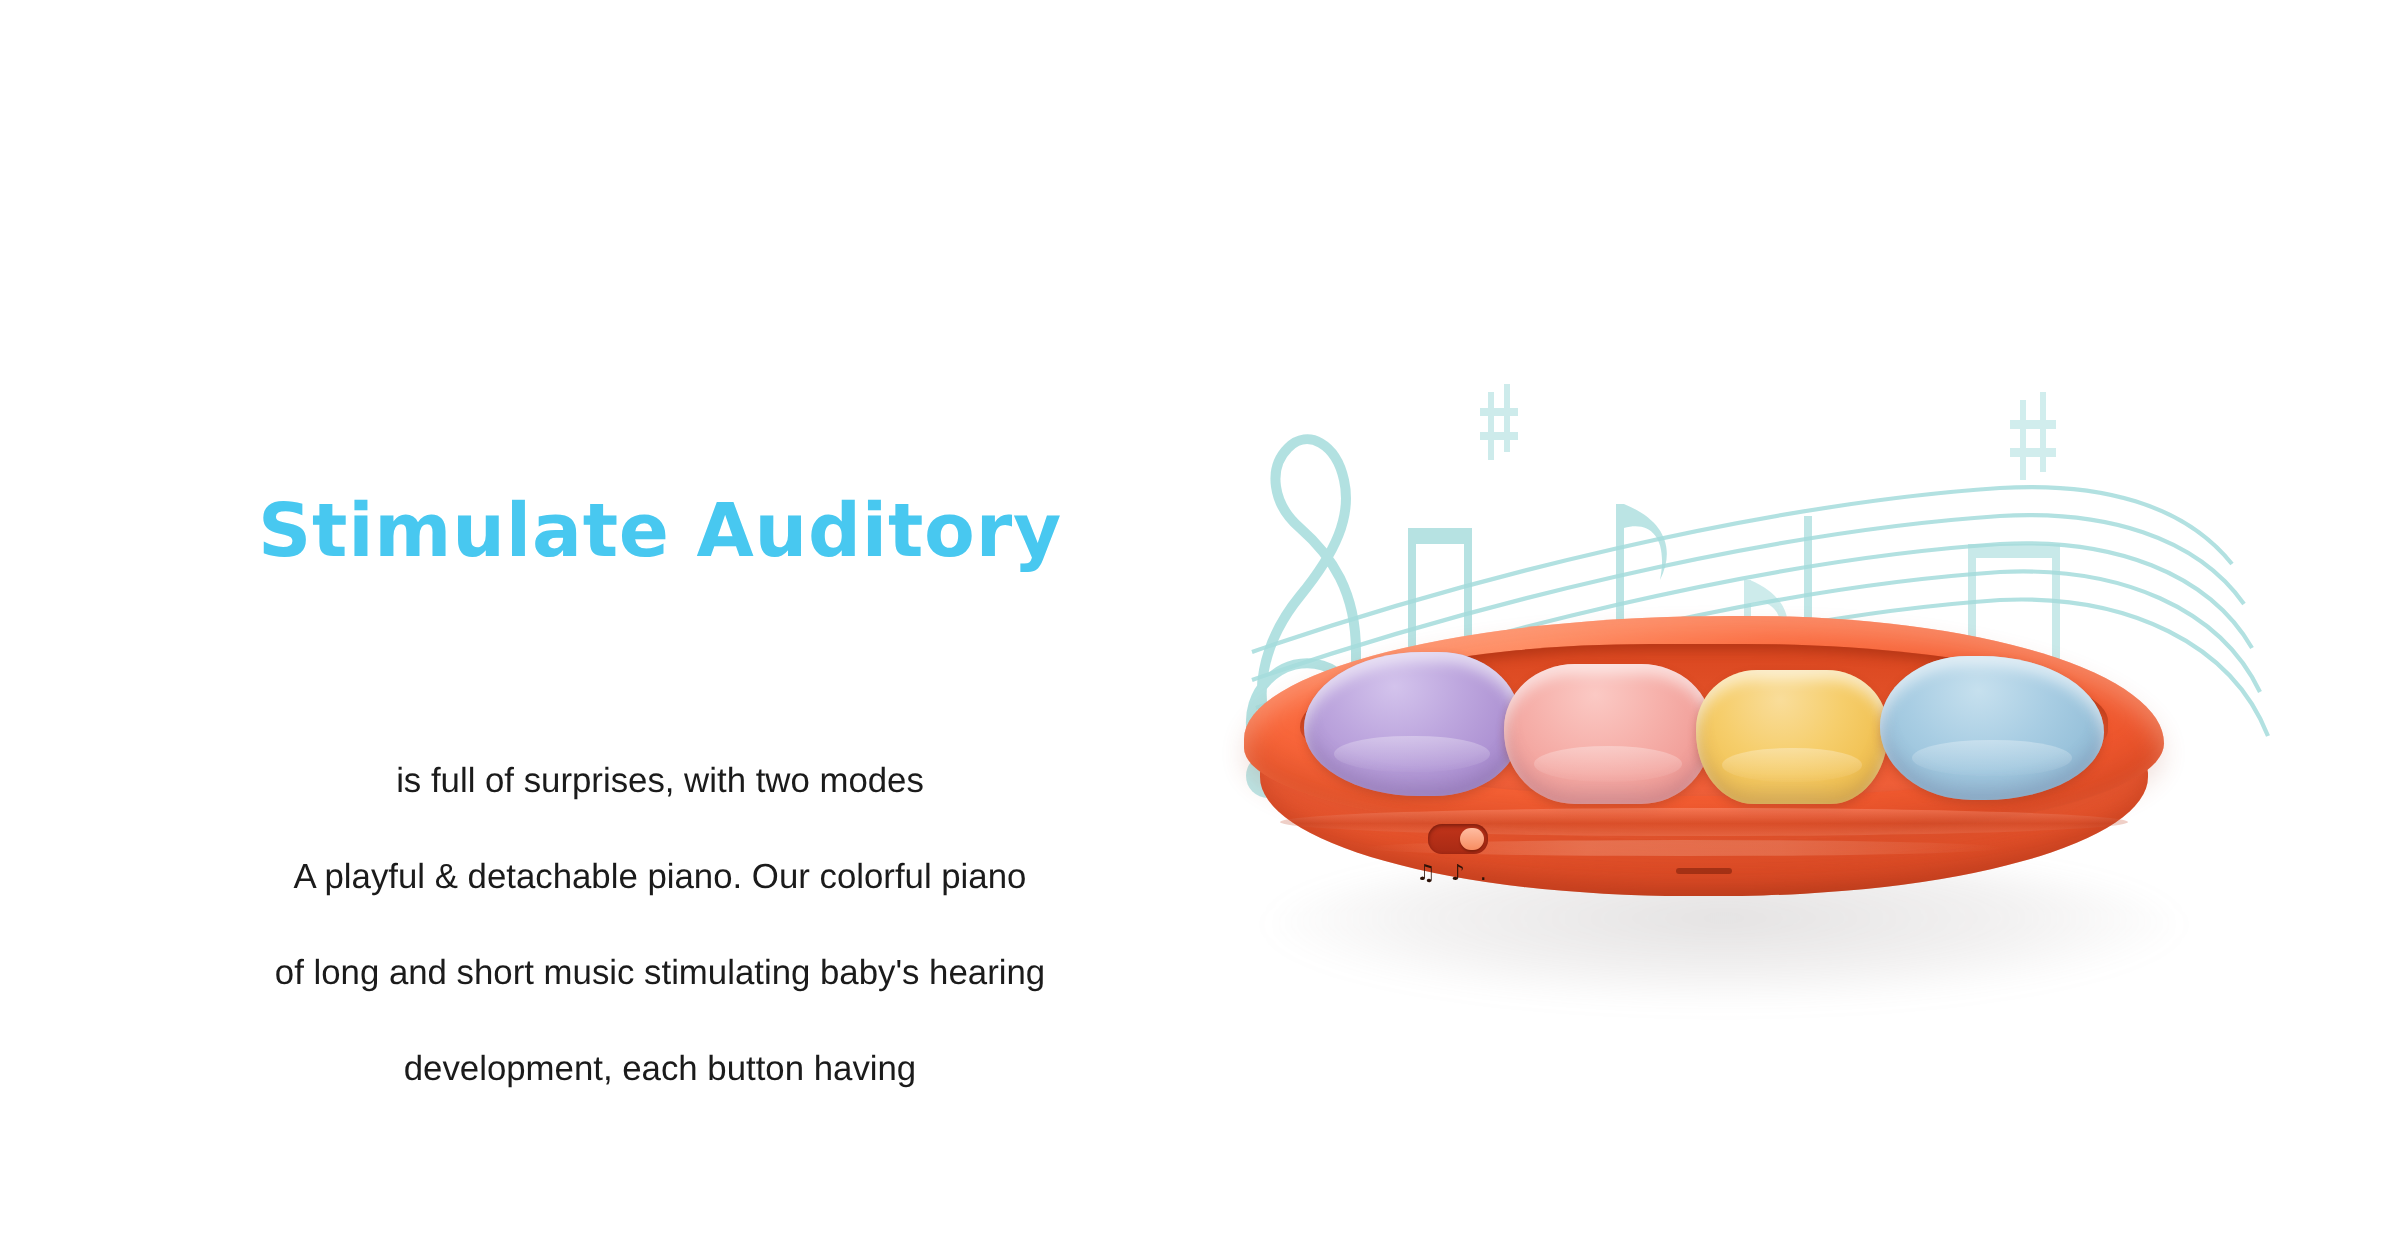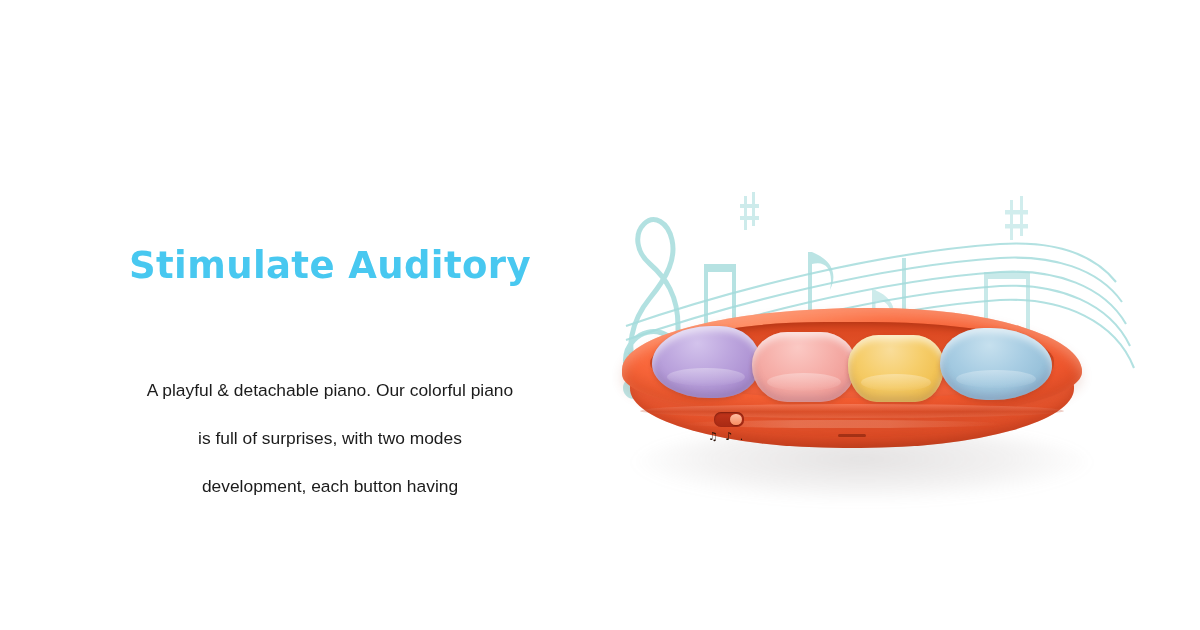--- a/index.html
+++ b/index.html
@@ -247,22 +247,23 @@
 </head>
 <body>
 
 <div class="canvas">
 
   <div class="copy">
     <h1 class="headline">
       <span class="hl-line">Stimulate Auditory</span>
     </h1>
     <p class="body-copy">
+      <span class="bc-line">is full of surprises, with two modes</span>
       <span class="bc-line">A playful &amp; detachable piano. Our colorful piano</span>
-      <span class="bc-line">is full of surprises, with two modes</span>
+      <span class="bc-line">of long and short music stimulating baby's hearing</span>
       <span class="bc-line">development, each button having</span>
       
     </p>
   </div>
 
   <div class="product-stage">
 
     <svg class="music-deco" viewBox="0 0 560 260">
       <g fill="none" stroke="#a5dcdc" stroke-width="2.1" opacity="0.85">
         <path d="M46 186 C 150 150, 300 112, 420 104 C 470 101, 512 112, 536 142"></path>

